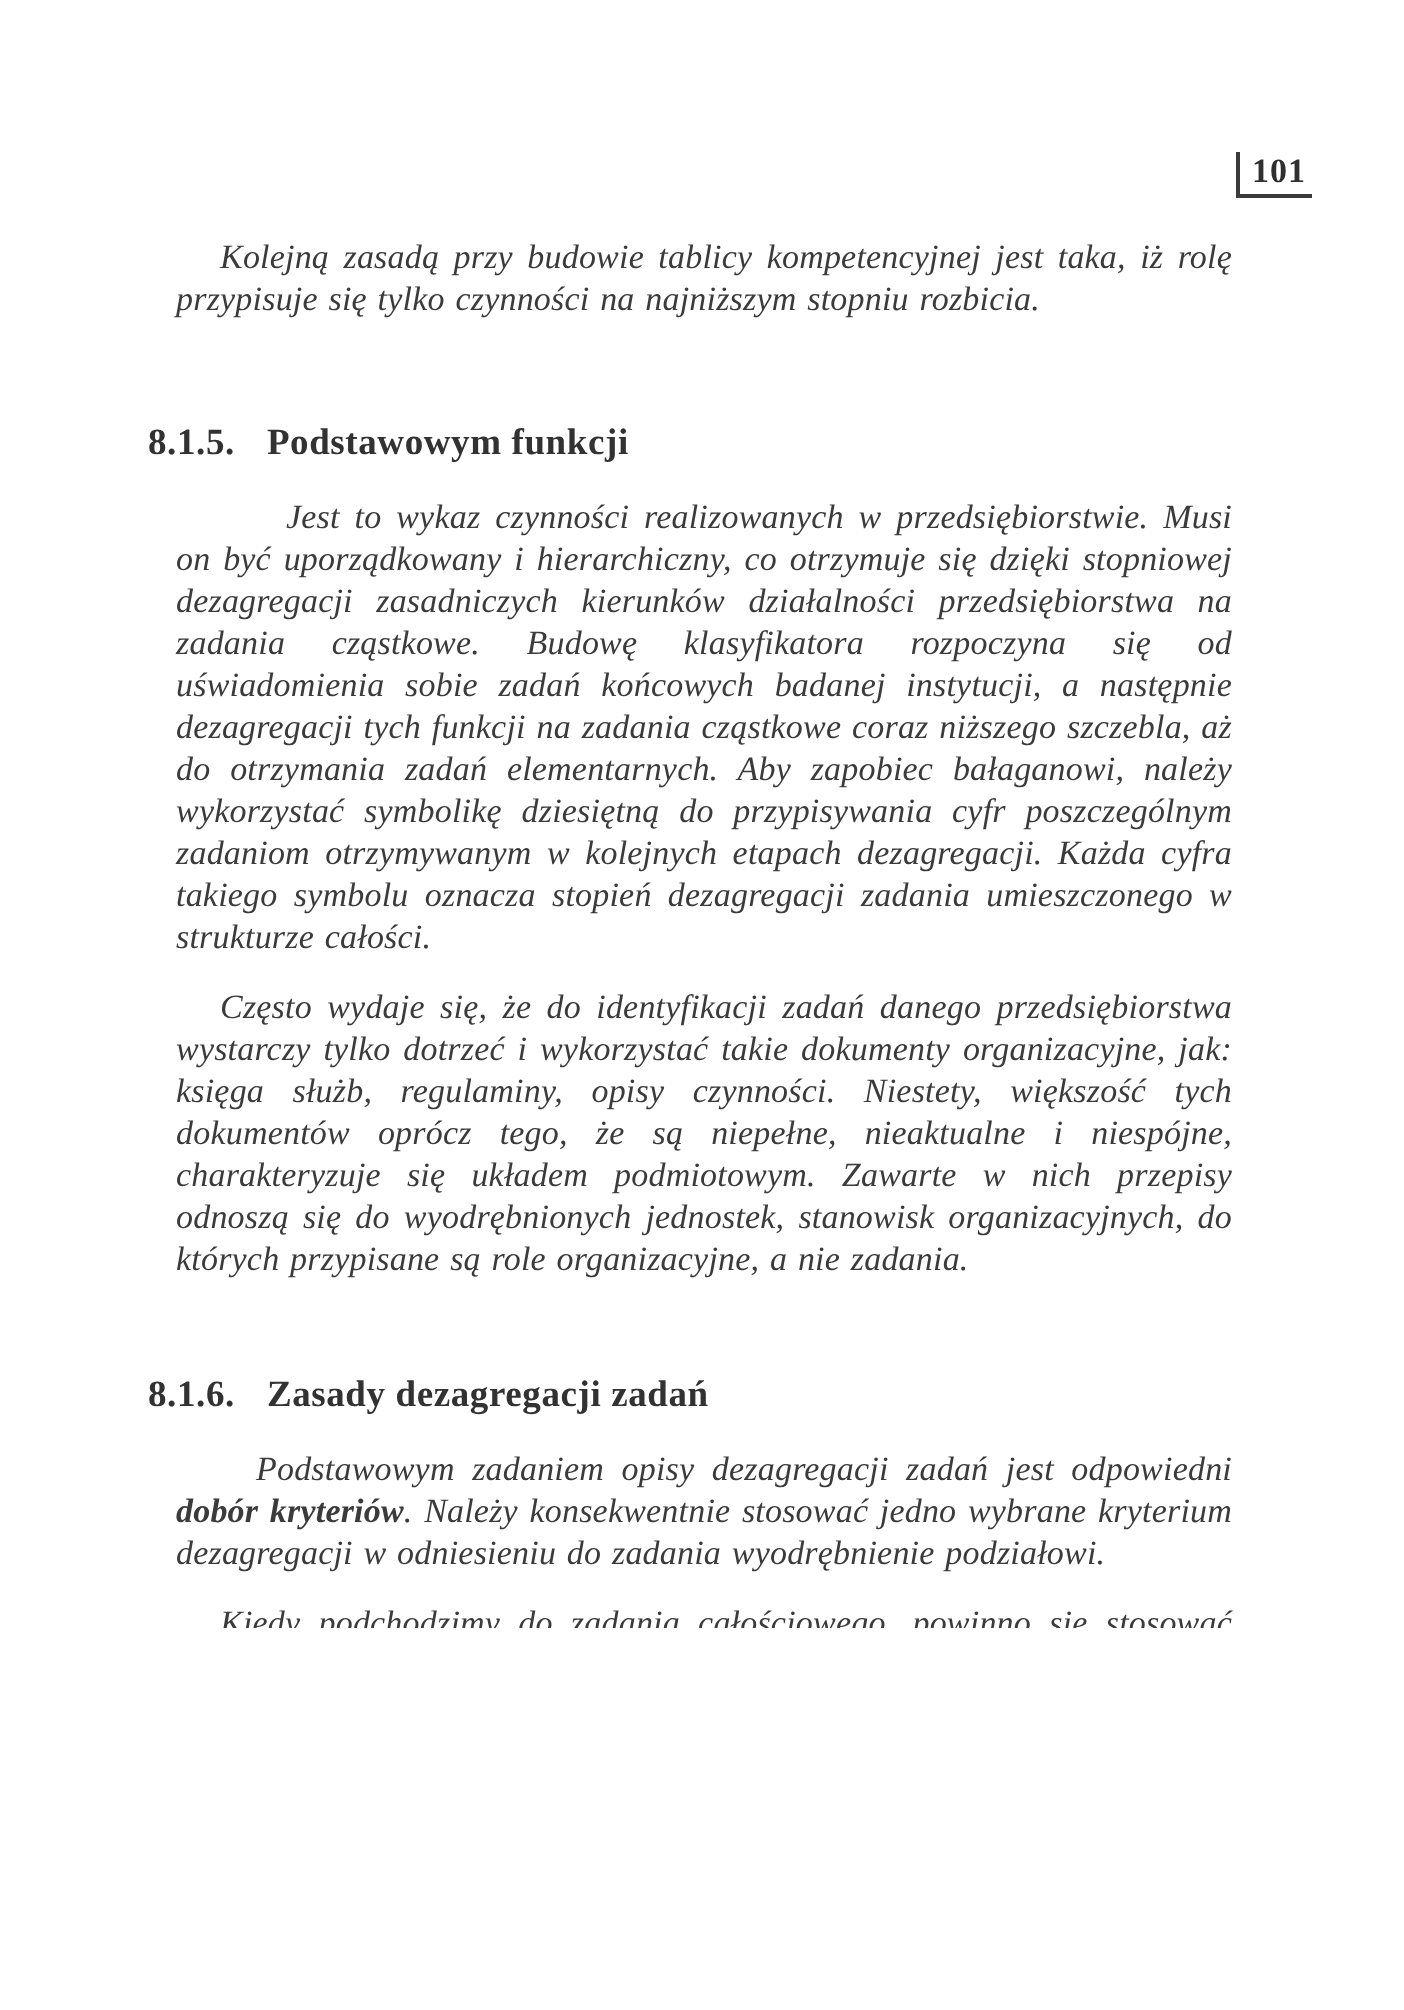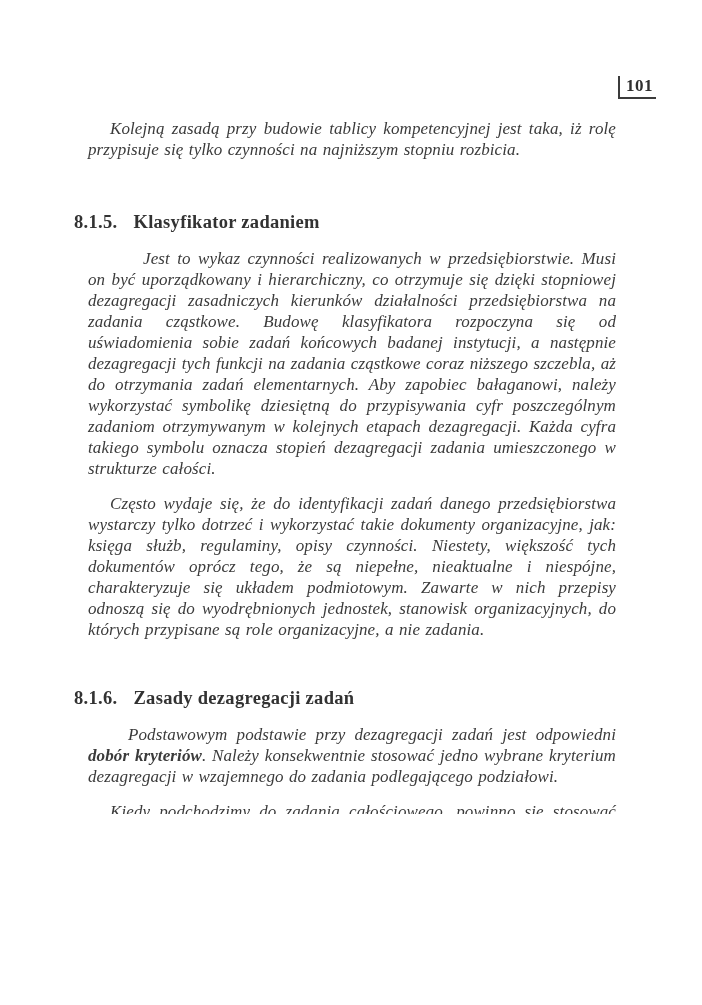--- a/index.html
+++ b/index.html
@@ -70,31 +70,31 @@
 </head>
 <body>
 
 <div class="page">
 
   <div class="page-number">101</div>
 
   <p class="body-text">Kolejną zasadą przy budowie tablicy kompetencyjnej jest taka, iż rolę przypisuje się tylko czynności na najniższym stopniu rozbicia.</p>
 
   <h2 class="section-heading mt-heading-1">
-    <span class="heading-number">8.1.5.</span><span>Klasyfikator zadaniem</span>
+    <span class="heading-number">8.1.5.</span><span>Podstawowym funkcji</span>
   </h2>
 
   <p class="body-text indent-large mt-para">Jest to wykaz czynności realizowanych w przedsiębiorstwie. Musi on być uporządkowany i hierarchiczny, co otrzymuje się dzięki stopniowej dezagregacji zasadniczych kierunków działalności przedsiębiorstwa na zadania cząstkowe. Budowę klasyfikatora rozpoczyna się od uświadomienia sobie zadań końcowych badanej instytucji, a następnie dezagregacji tych funkcji na zadania cząstkowe coraz niższego szczebla, aż do otrzymania zadań elementarnych. Aby zapobiec bałaganowi, należy wykorzystać symbolikę dziesiętną do przypisywania cyfr poszczególnym zadaniom otrzymywanym w kolejnych etapach dezagregacji. Każda cyfra takiego symbolu oznacza stopień dezagregacji zadania umieszczonego w strukturze całości.</p>
 
   <p class="body-text">Często wydaje się, że do identyfikacji zadań danego przedsiębiorstwa wystarczy tylko dotrzeć i wykorzystać takie dokumenty organizacyjne, jak: księga służb, regulaminy, opisy czynności. Niestety, większość tych dokumentów oprócz tego, że są niepełne, nieaktualne i niespójne, charakteryzuje się układem podmiotowym. Zawarte w nich przepisy odnoszą się do wyodrębnionych jednostek, stanowisk organizacyjnych, do których przypisane są role organizacyjne, a nie zadania.</p>
 
   <h2 class="section-heading mt-heading-2">
     <span class="heading-number">8.1.6.</span><span>Zasady dezagregacji zadań</span>
   </h2>
 
-  <p class="body-text indent-medium mt-para"><span>Podstawowym podstawie przy dezagregacji zadań jest odpowiedni </span><span class="bold-inline">dobór kryteriów</span><span>. Należy konsekwentnie stosować jedno wybrane kryterium dezagregacji w wzajemnego do zadania podlegającego podziałowi.</span></p>
+  <p class="body-text indent-medium mt-para"><span>Podstawowym zadaniem opisy dezagregacji zadań jest odpowiedni </span><span class="bold-inline">dobór kryteriów</span><span>. Należy konsekwentnie stosować jedno wybrane kryterium dezagregacji w odniesieniu do zadania wyodrębnienie podziałowi.</span></p>
 
   <p class="body-text">Kiedy podchodzimy do zadania całościowego, powinno się stosować kryterium „charakter zadania”. Pozwala to na wyodrębnienie zadań pierwotnych (np. zaopatrzenie, przygotowanie produkcji, produkcja, zbyt) i wtórnych (księgowość, finanse, działalność kadrowa, socjalna, zarządzanie i organizacja). Dzięki takiemu rozróżnieniu nie dochodzi do wzajemnego przenikania się zadań, zamazania i dublowania się zadań cząstkowych.</p>
 
 
   <div class="scan-speck"></div>
 
 </div>
 
 </body></html>

